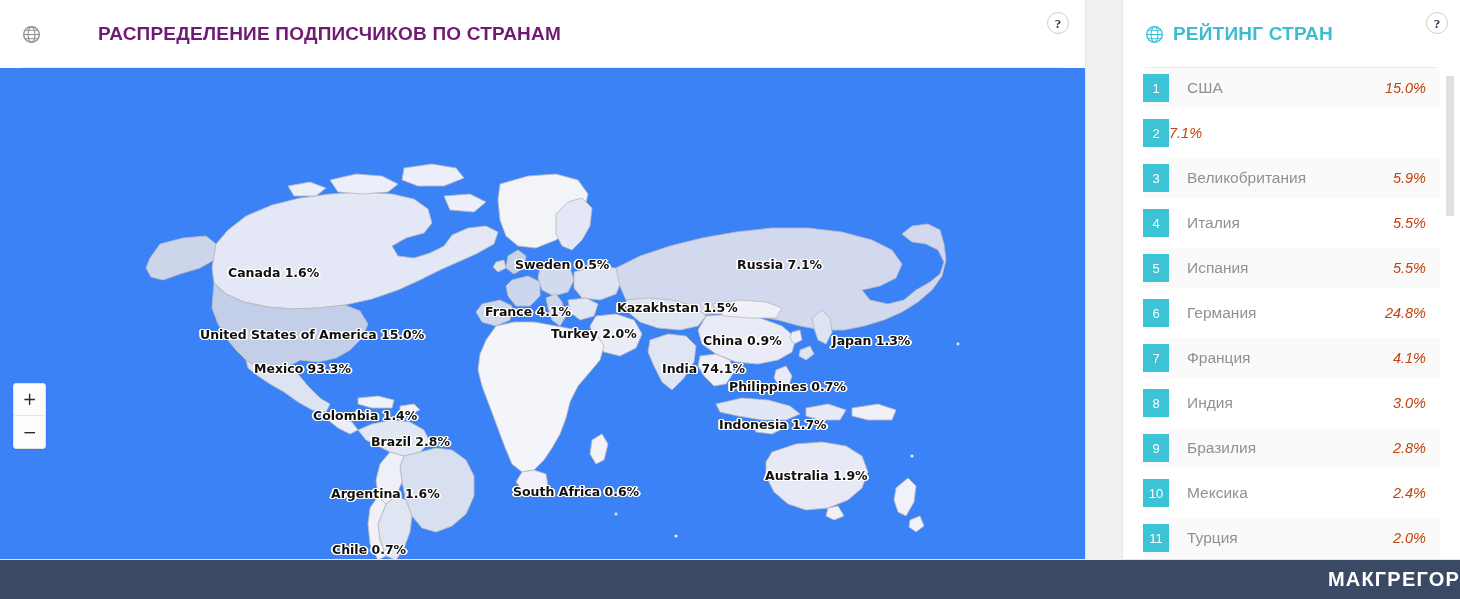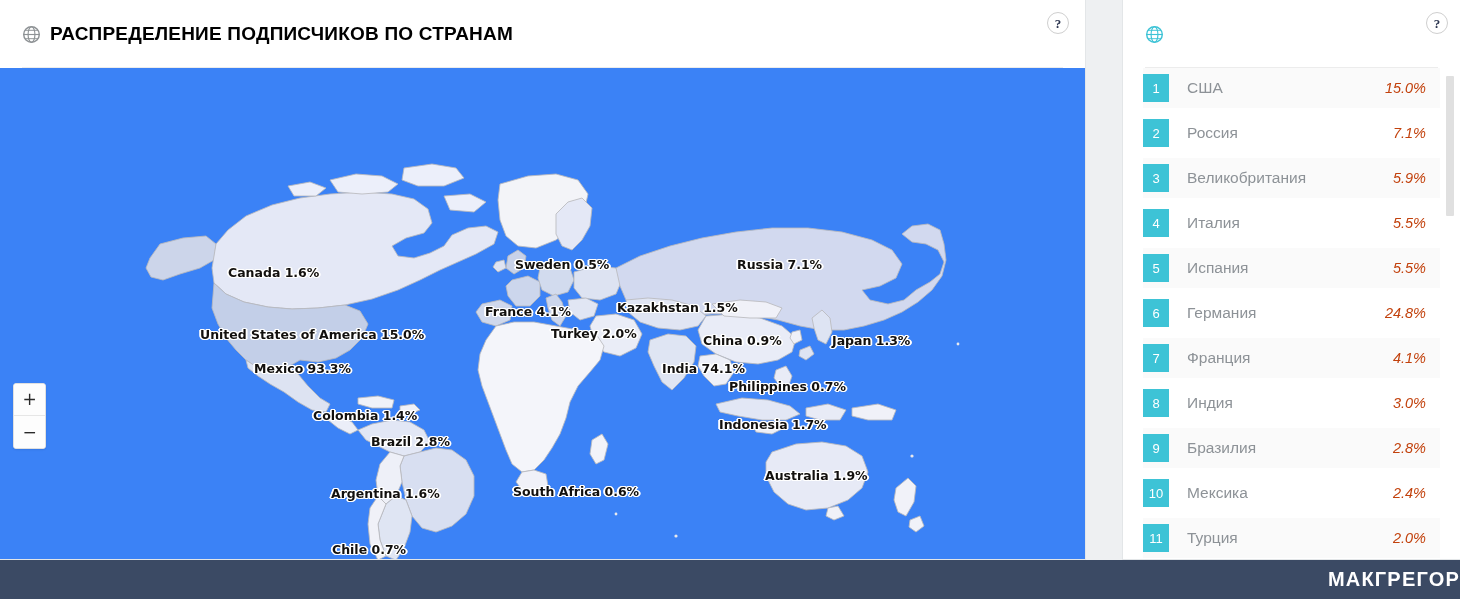--- a/index.html
+++ b/index.html
@@ -34,21 +34,21 @@
     position: absolute; left: 22px; right: 22px; bottom: 0; height: 1px; background: #ececec;
   }
   .globe { flex: 0 0 auto; width: 19px; height: 19px; margin-right: 9px; display: block; }
   .panel-title {
     font-size: 19px;
     font-weight: bold;
     letter-spacing: .2px;
     color: #3fbcd0;
     white-space: nowrap;
   }
-  #map-panel .panel-title { color: #000000; }
+  #map-panel .panel-title { color: #701a75; margin-left: 48px; }
 
   .help-btn {
     position: absolute;
     width: 22px; height: 22px;
     border-radius: 50%;
     border: 1px solid #cfcfcf;
     background: #fff;
     color: #2c3550;
     font-size: 13px; font-weight: bold;
     display: flex; align-items: center; justify-content: center;
@@ -316,34 +316,34 @@
   <section class="panel" id="rank-panel">
 
     <div class="panel-head">
       <svg class="globe" viewBox="0 0 20 20">
         <circle cx="10" cy="10" r="8.2" fill="none" stroke="#3dc3d6" stroke-width="1.5"></circle>
         <ellipse cx="10" cy="10" rx="3.6" ry="8.2" fill="none" stroke="#3dc3d6" stroke-width="1.2"></ellipse>
         <line x1="1.8" y1="10" x2="18.2" y2="10" stroke="#3dc3d6" stroke-width="1.2"></line>
         <line x1="3.4" y1="5.6" x2="16.6" y2="5.6" stroke="#3dc3d6" stroke-width="1"></line>
         <line x1="3.4" y1="14.4" x2="16.6" y2="14.4" stroke="#3dc3d6" stroke-width="1"></line>
       </svg>
+      <span class="panel-title">РЕЙТИНГ СТРАН</span>
       <div class="help-btn" id="rank-help">?</div>
       <div class="rule"></div>
     </div>
 
     <div id="rank-body">
       <ul id="rank-list">
         <li class="rank-row">
           <span class="rank-badge">1</span>
           <span class="rank-name">США</span>
           <span class="rank-val">15.0%</span>
         </li>
         <li class="rank-row alt">
           <span class="rank-badge">2</span>
-          <span class="rank-name">Россия</span>
           <span class="rank-val">7.1%</span>
         </li>
         <li class="rank-row">
           <span class="rank-badge">3</span>
           <span class="rank-name">Великобритания</span>
           <span class="rank-val">5.9%</span>
         </li>
         <li class="rank-row alt">
           <span class="rank-badge">4</span>
           <span class="rank-name">Италия</span>

